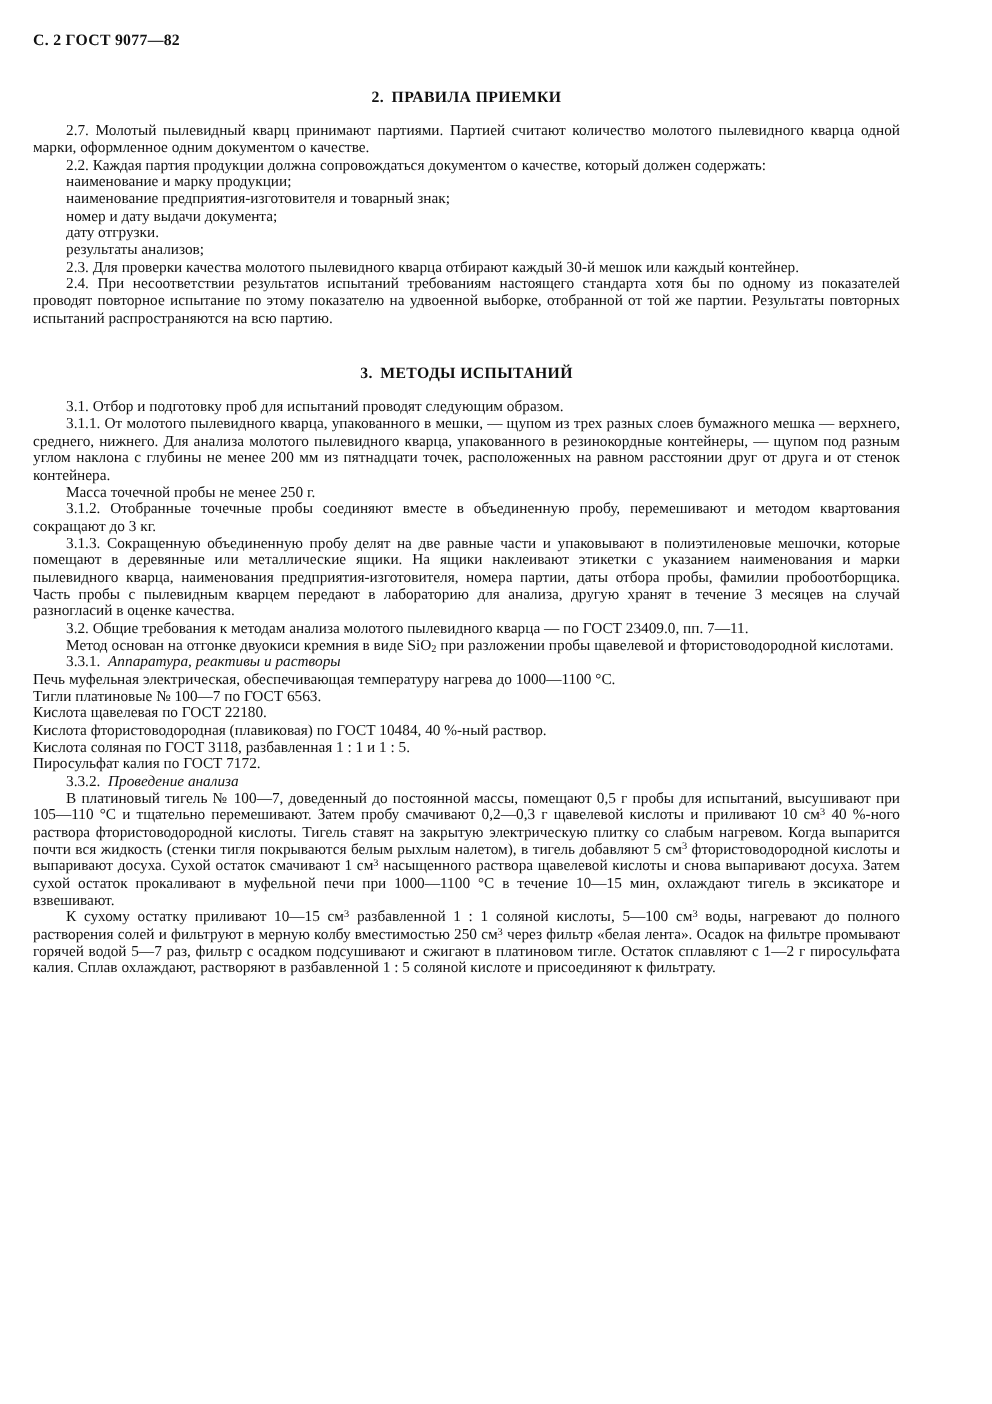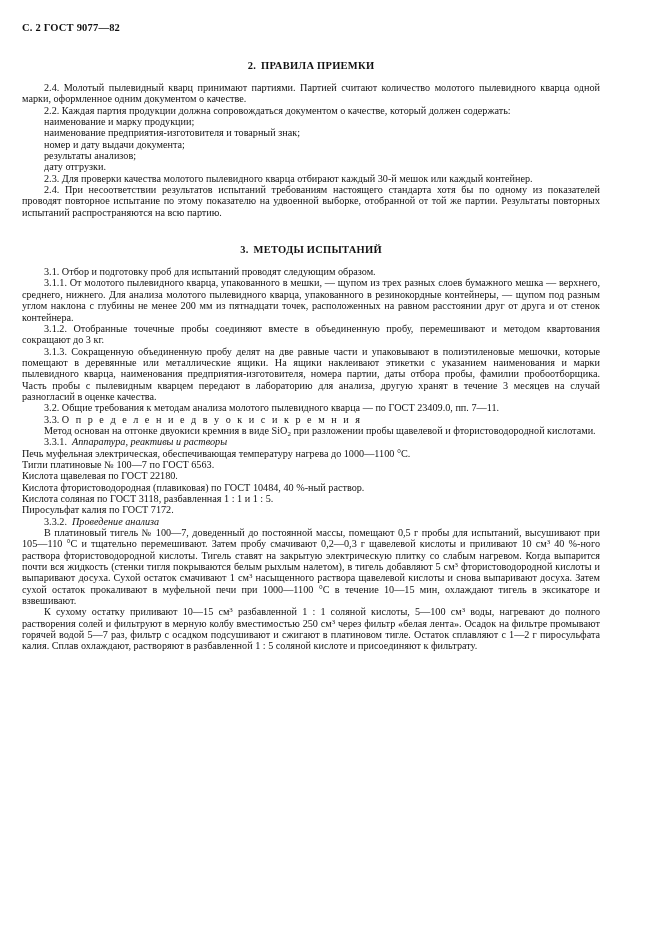--- a/index.html
+++ b/index.html
@@ -78,43 +78,43 @@
 <body>
 
 <div class="page">
 
   <div class="page-header">С. 2 ГОСТ 9077—82</div>
 
   <div class="section-title">
     <span class="num">2.</span><span>ПРАВИЛА ПРИЕМКИ</span>
   </div>
 
-  <p class="para">2.4.  Молотый пылевидный кварц принимают партиями. Партией  считают количество моло­того пылевидного кварца одной марки, оформленное одним документом о качестве.</p>
+  <p class="para">2.7.  Молотый пылевидный кварц принимают партиями. Партией  считают количество моло­того пылевидного кварца одной марки, оформленное одним документом о качестве.</p>
   <p class="para">2.2.  Каждая партия продукции должна сопровождаться документом о качестве, который должен содержать:</p>
 
   <p class="listitem">наименование и марку продукции;</p>
   <p class="listitem">наименование предприятия-изготовителя и товарный знак;</p>
   <p class="listitem">номер и дату выдачи документа;</p>
+  <p class="listitem">дату отгрузки.</p>
   <p class="listitem">результаты анализов;</p>
-  <p class="listitem">дату отгрузки.</p>
 
   <p class="para">2.3.  Для проверки качества молотого пылевидного кварца отбирают каждый 30-й мешок или каждый контейнер.</p>
   <p class="para">2.4.  При несоответствии результатов испытаний требованиям настоящего стандарта хотя бы по одному из показателей проводят повторное испытание по этому показателю на удвоенной выборке, отобранной от той же партии. Результаты повторных испытаний распространяются на всю партию.</p>
 
   <div class="section-title">
     <span class="num">3.</span><span>МЕТОДЫ ИСПЫТАНИЙ</span>
   </div>
 
   <p class="listitem">3.1.  Отбор и подготовку проб для испытаний проводят следующим образом.</p>
   <p class="para">3.1.1.  От молотого пылевидного кварца, упакованного в мешки, — щупом из трех разных слоев бумажного мешка — верхнего, среднего, нижнего. Для анализа молотого пылевидного кварца, упако­ванного в резинокордные контейнеры, — щупом под разным углом наклона с глубины не менее  200 мм из пятнадцати точек, расположенных на равном расстоянии друг от друга и от стенок контейнера.</p>
+  <p class="listitem">Масса точечной пробы не менее 250 г.</p>
   <p class="para">3.1.2.  Отобранные точечные пробы соединяют вместе в объединенную пробу, перемешивают и методом квартования сокращают до 3 кг.</p>
   <p class="para">3.1.3.  Сокращенную объединенную пробу делят на две равные части и упаковывают в поли­этиленовые мешочки, которые помещают в деревянные или металлические ящики. На ящики наклеивают этикетки с указанием наименования и марки пылевидного кварца, наименования предприятия-изготовителя, номера партии, даты отбора пробы, фамилии пробоотборщика. Часть пробы с пылевидным кварцем передают в лабораторию для анализа, другую хранят в течение 3 месяцев на случай разногласий в оценке качества.</p>
   <p class="para">3.2.  Общие требования к методам анализа молотого пылевидного кварца — по ГОСТ 23409.0, пп. 7—11.</p>
 
-  <p class="plainline ind"><span>3.3.</span>&nbsp;<span class="spaced">О п р е д е л е н и е   д в у о к и с и   к р е м н и я</span></p>
 
   <p class="para"><span>Метод основан на отгонке двуокиси кремния в виде SiO</span><sub>2</sub><span> при разложении пробы щавелевой и фтористоводородной кислотами.</span></p>
 
   <p class="plainline ind"><span>3.3.1.</span>&nbsp;&nbsp;<span class="ital">Аппаратура, реактивы и растворы</span></p>
 
   <p class="plainline">Печь муфельная электрическая, обеспечивающая температуру нагрева до 1000—1100 °С.</p>
   <p class="plainline">Тигли платиновые № 100—7 по ГОСТ 6563.</p>
   <p class="plainline">Кислота щавелевая по ГОСТ 22180.</p>
   <p class="plainline">Кислота фтористоводородная (плавиковая) по ГОСТ 10484, 40 %-ный раствор.</p>
   <p class="plainline">Кислота соляная по ГОСТ 3118, разбавленная 1 : 1 и 1 : 5.</p>

